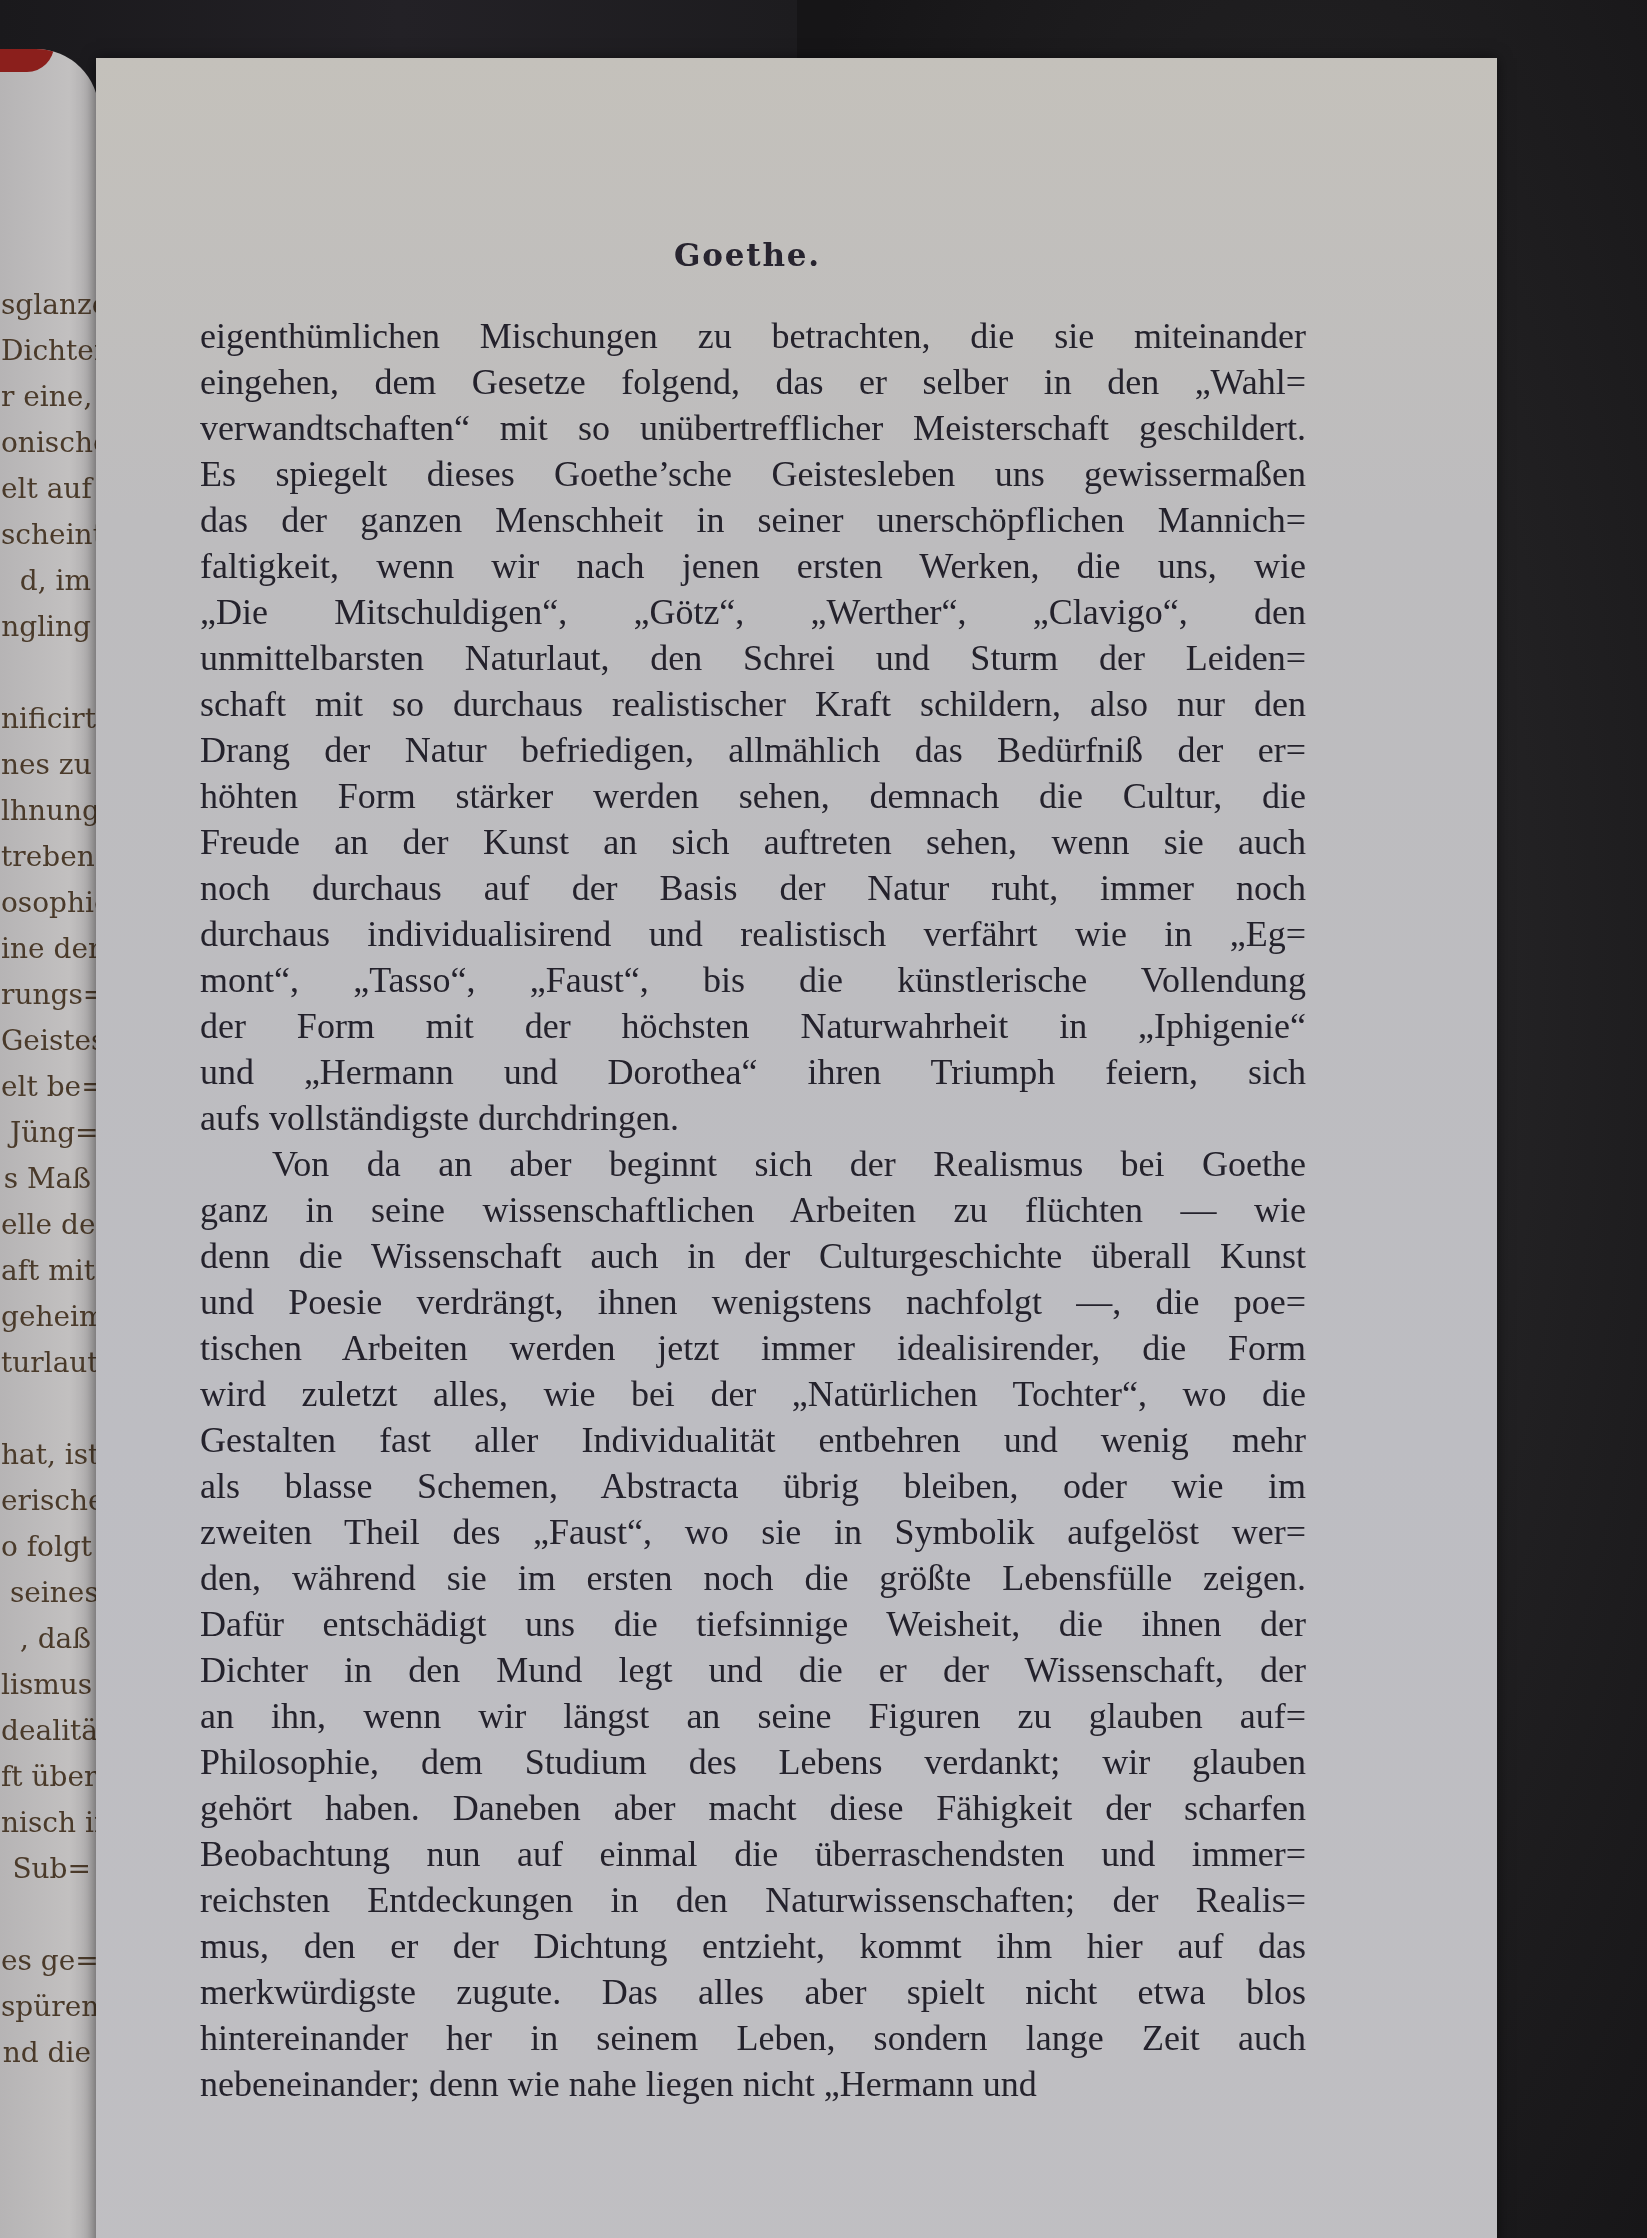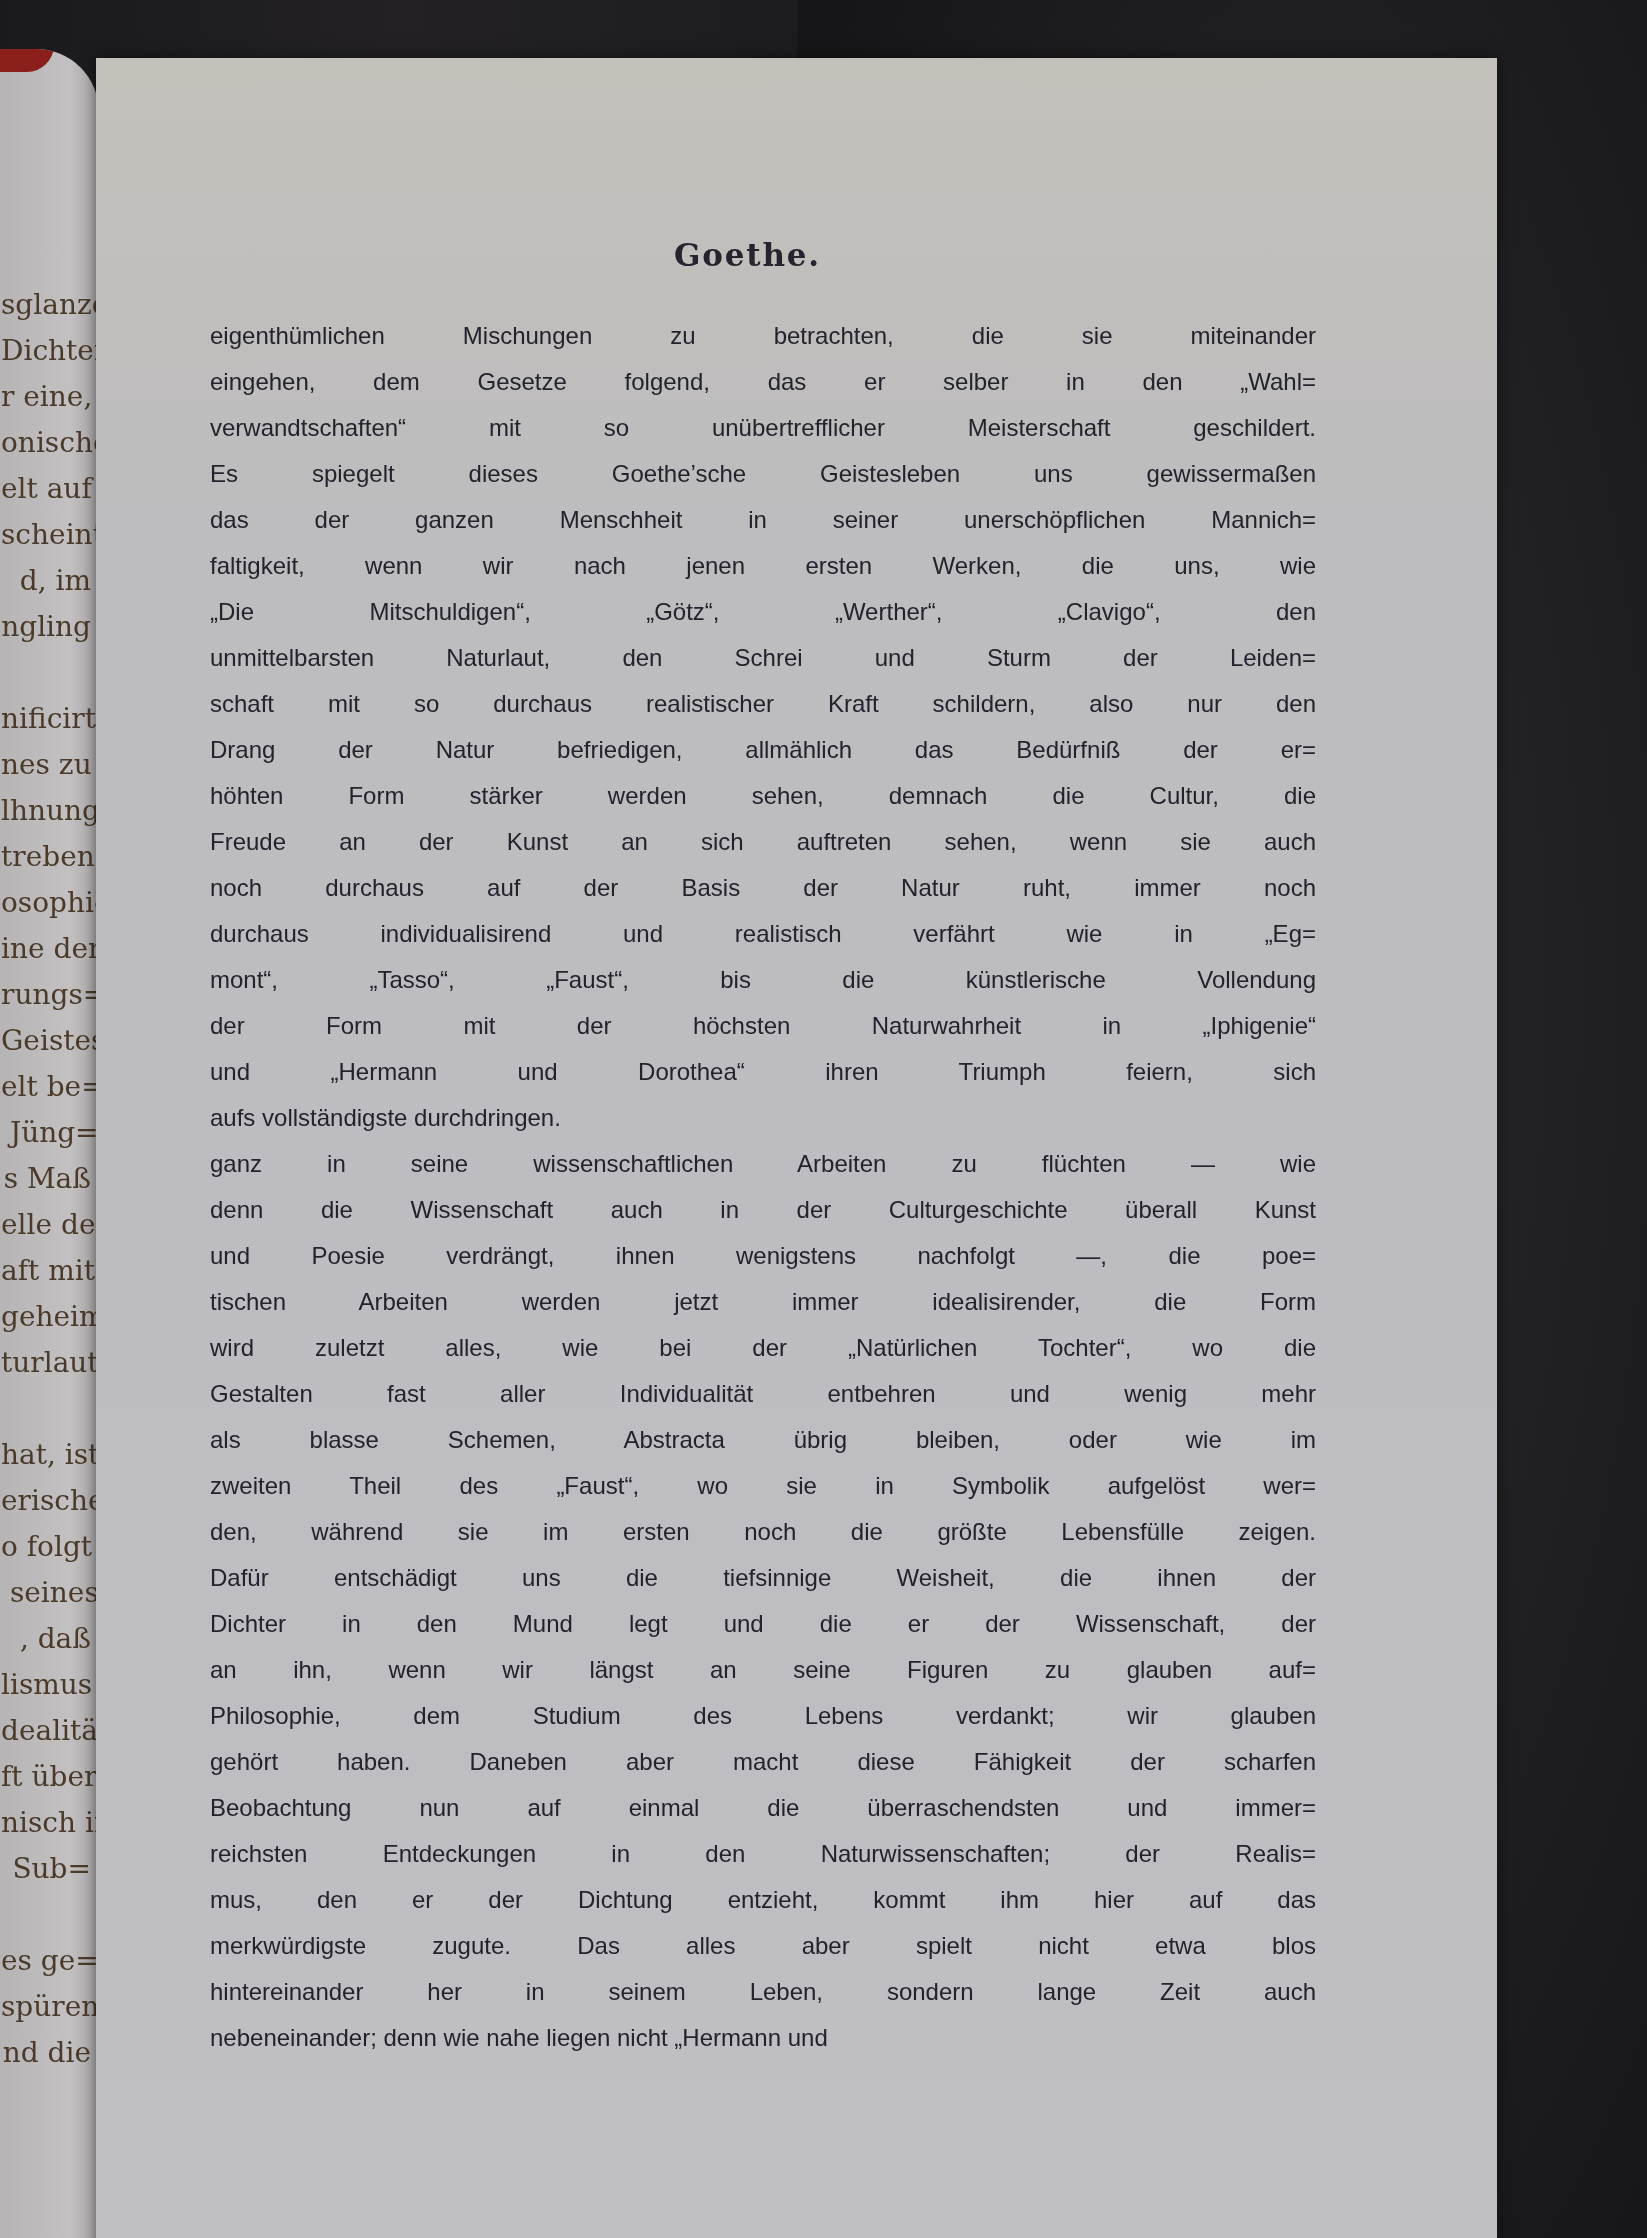--- a/index.html
+++ b/index.html
@@ -35,22 +35,22 @@
     background:linear-gradient(180deg,#c4c1bb 0%,#bdbcbe 20%,#bdbdc2 60%,#c0bfc2 100%);
     box-shadow: 0 0 13.4px rgba(0,0,0,0.5);
   }
   .running-head {
     position:absolute; left:578px; top:179px;
     font-family:"DejaVu Serif", serif; font-size:31px; color:#27242f;
     letter-spacing:1.8px;
     font-weight:bold;
   }
   .text-block {
-    position:absolute; left:114px; top:255px; width:1106px;
-    font-family:Liberation Sans, sans-serif; font-size:24px; color:#24222c;
+    position:absolute; left:104px; top:255px; width:1106px;
+    font-family:Liberation Serif, serif; font-size:36px; color:#24222c;
     line-height:46px;
   }
   .line {
     display:block; white-space:nowrap; text-align:justify; text-align-last:justify;
     height:46px; overflow:visible;
   }
   .line.last { text-align-last:left; }
   .line.indent { padding-left:72px; }
 </style>
 </head>
@@ -117,20 +117,21 @@
       <span class="line">schaft mit so durchaus realistischer Kraft schildern, also nur den</span>
       <span class="line">Drang der Natur befriedigen, allmählich das Bedürfniß der er=</span>
       <span class="line">höhten Form stärker werden sehen, demnach die Cultur, die</span>
       <span class="line">Freude an der Kunst an sich auftreten sehen, wenn sie auch</span>
       <span class="line">noch durchaus auf der Basis der Natur ruht, immer noch</span>
       <span class="line">durchaus individualisirend und realistisch verfährt wie in „Eg=</span>
       <span class="line">mont“, „Tasso“, „Faust“, bis die künstlerische Vollendung</span>
       <span class="line">der Form mit der höchsten Naturwahrheit in „Iphigenie“</span>
       <span class="line">und „Hermann und Dorothea“ ihren Triumph feiern, sich</span>
       <span class="line last">aufs vollständigste durchdringen.</span>
+      <span class="line indent">Von da an aber beginnt sich der Realismus bei Goethe</span>
       <span class="line">ganz in seine wissenschaftlichen Arbeiten zu flüchten — wie</span>
       <span class="line">denn die Wissenschaft auch in der Culturgeschichte überall Kunst</span>
       <span class="line">und Poesie verdrängt, ihnen wenigstens nachfolgt —, die poe=</span>
       <span class="line">tischen Arbeiten werden jetzt immer idealisirender, die Form</span>
       <span class="line">wird zuletzt alles, wie bei der „Natürlichen Tochter“, wo die</span>
       <span class="line">Gestalten fast aller Individualität entbehren und wenig mehr</span>
       <span class="line">als blasse Schemen, Abstracta übrig bleiben, oder wie im</span>
       <span class="line">zweiten Theil des „Faust“, wo sie in Symbolik aufgelöst wer=</span>
       <span class="line">den, während sie im ersten noch die größte Lebensfülle zeigen.</span>
       <span class="line">Dafür entschädigt uns die tiefsinnige Weisheit, die ihnen der</span>

